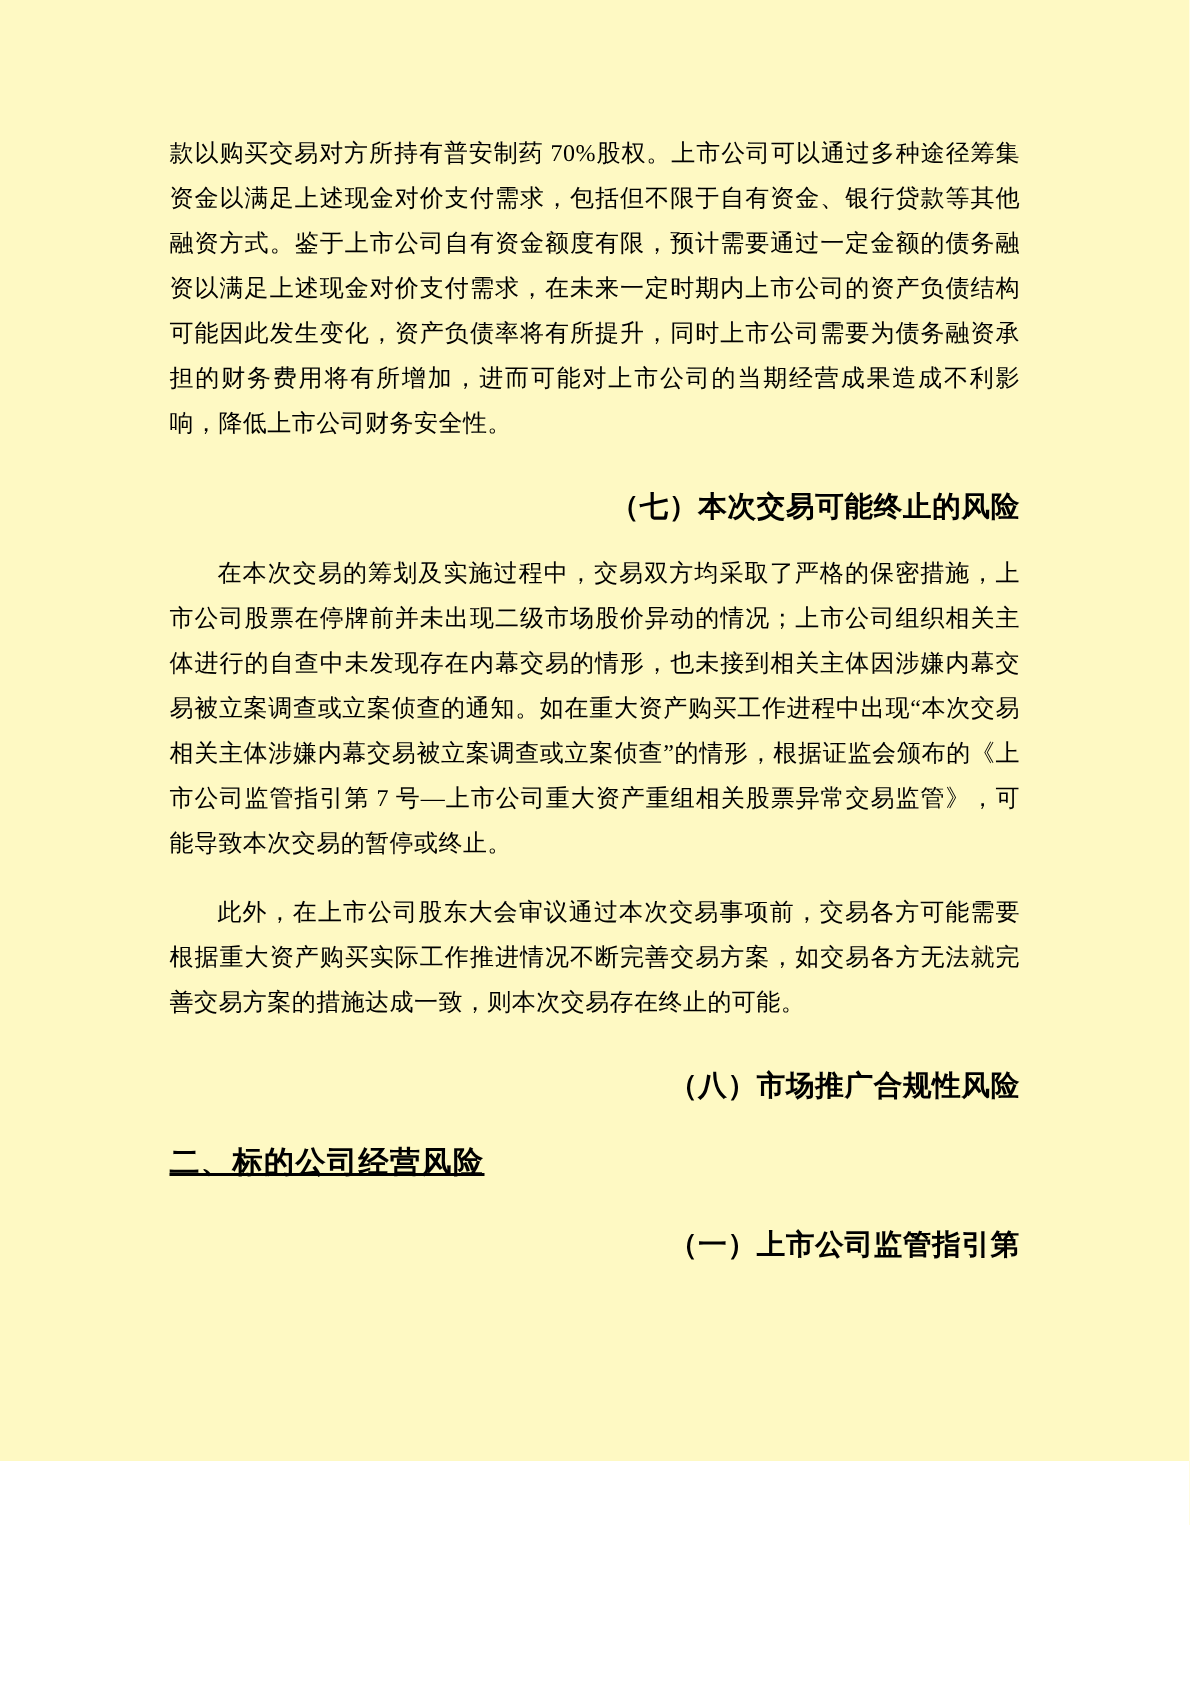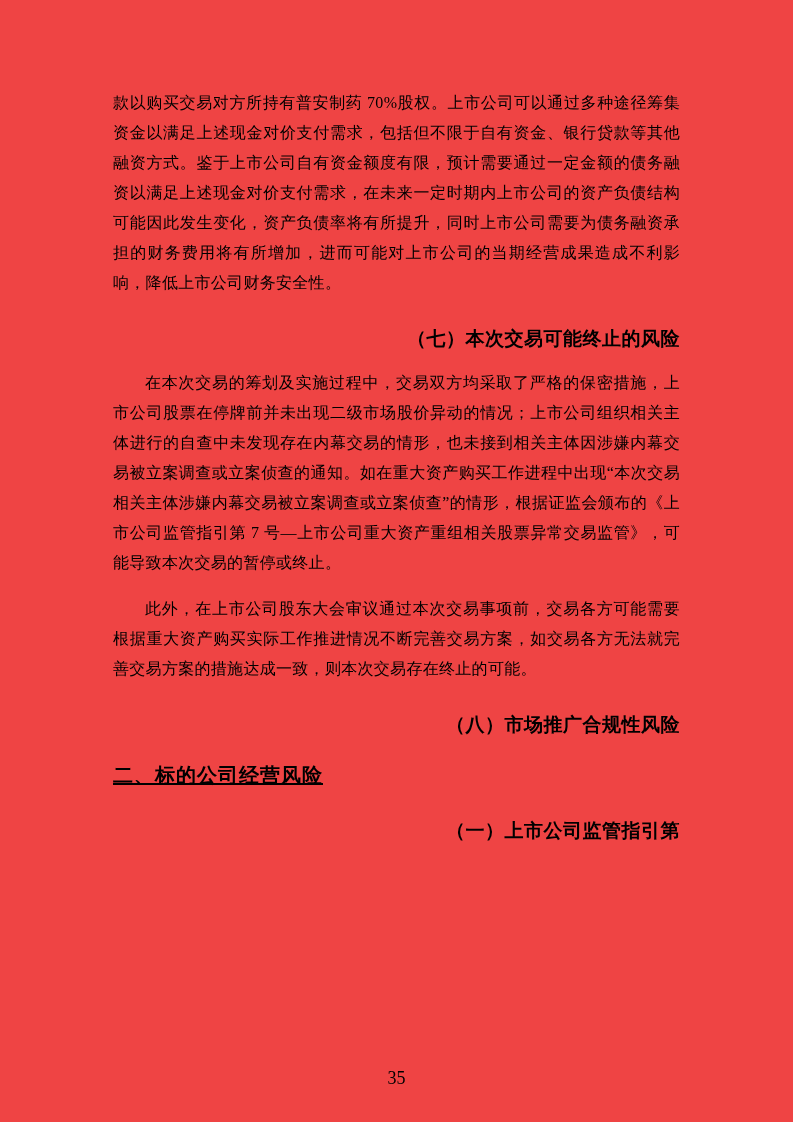--- a/index.html
+++ b/index.html
@@ -3,22 +3,22 @@
 <meta charset="utf-8">
 <style>
   html, body {
     margin: 0;
     padding: 0;
     background: #ffffff;
   }
   .sheet {
     position: relative;
     width: 793px;
-    height: 1122px;
-    background: #ef4444;
+    height: 974px;
+    background: #fef9c3;
     overflow: hidden;
     color: #000000;
     font-family: "Liberation Serif", "DejaVu Serif", serif;
   }
   .doc-body {
     position: absolute;
     top: 0;
     left: 113px;
     width: 567px;
     padding-top: 88px;

